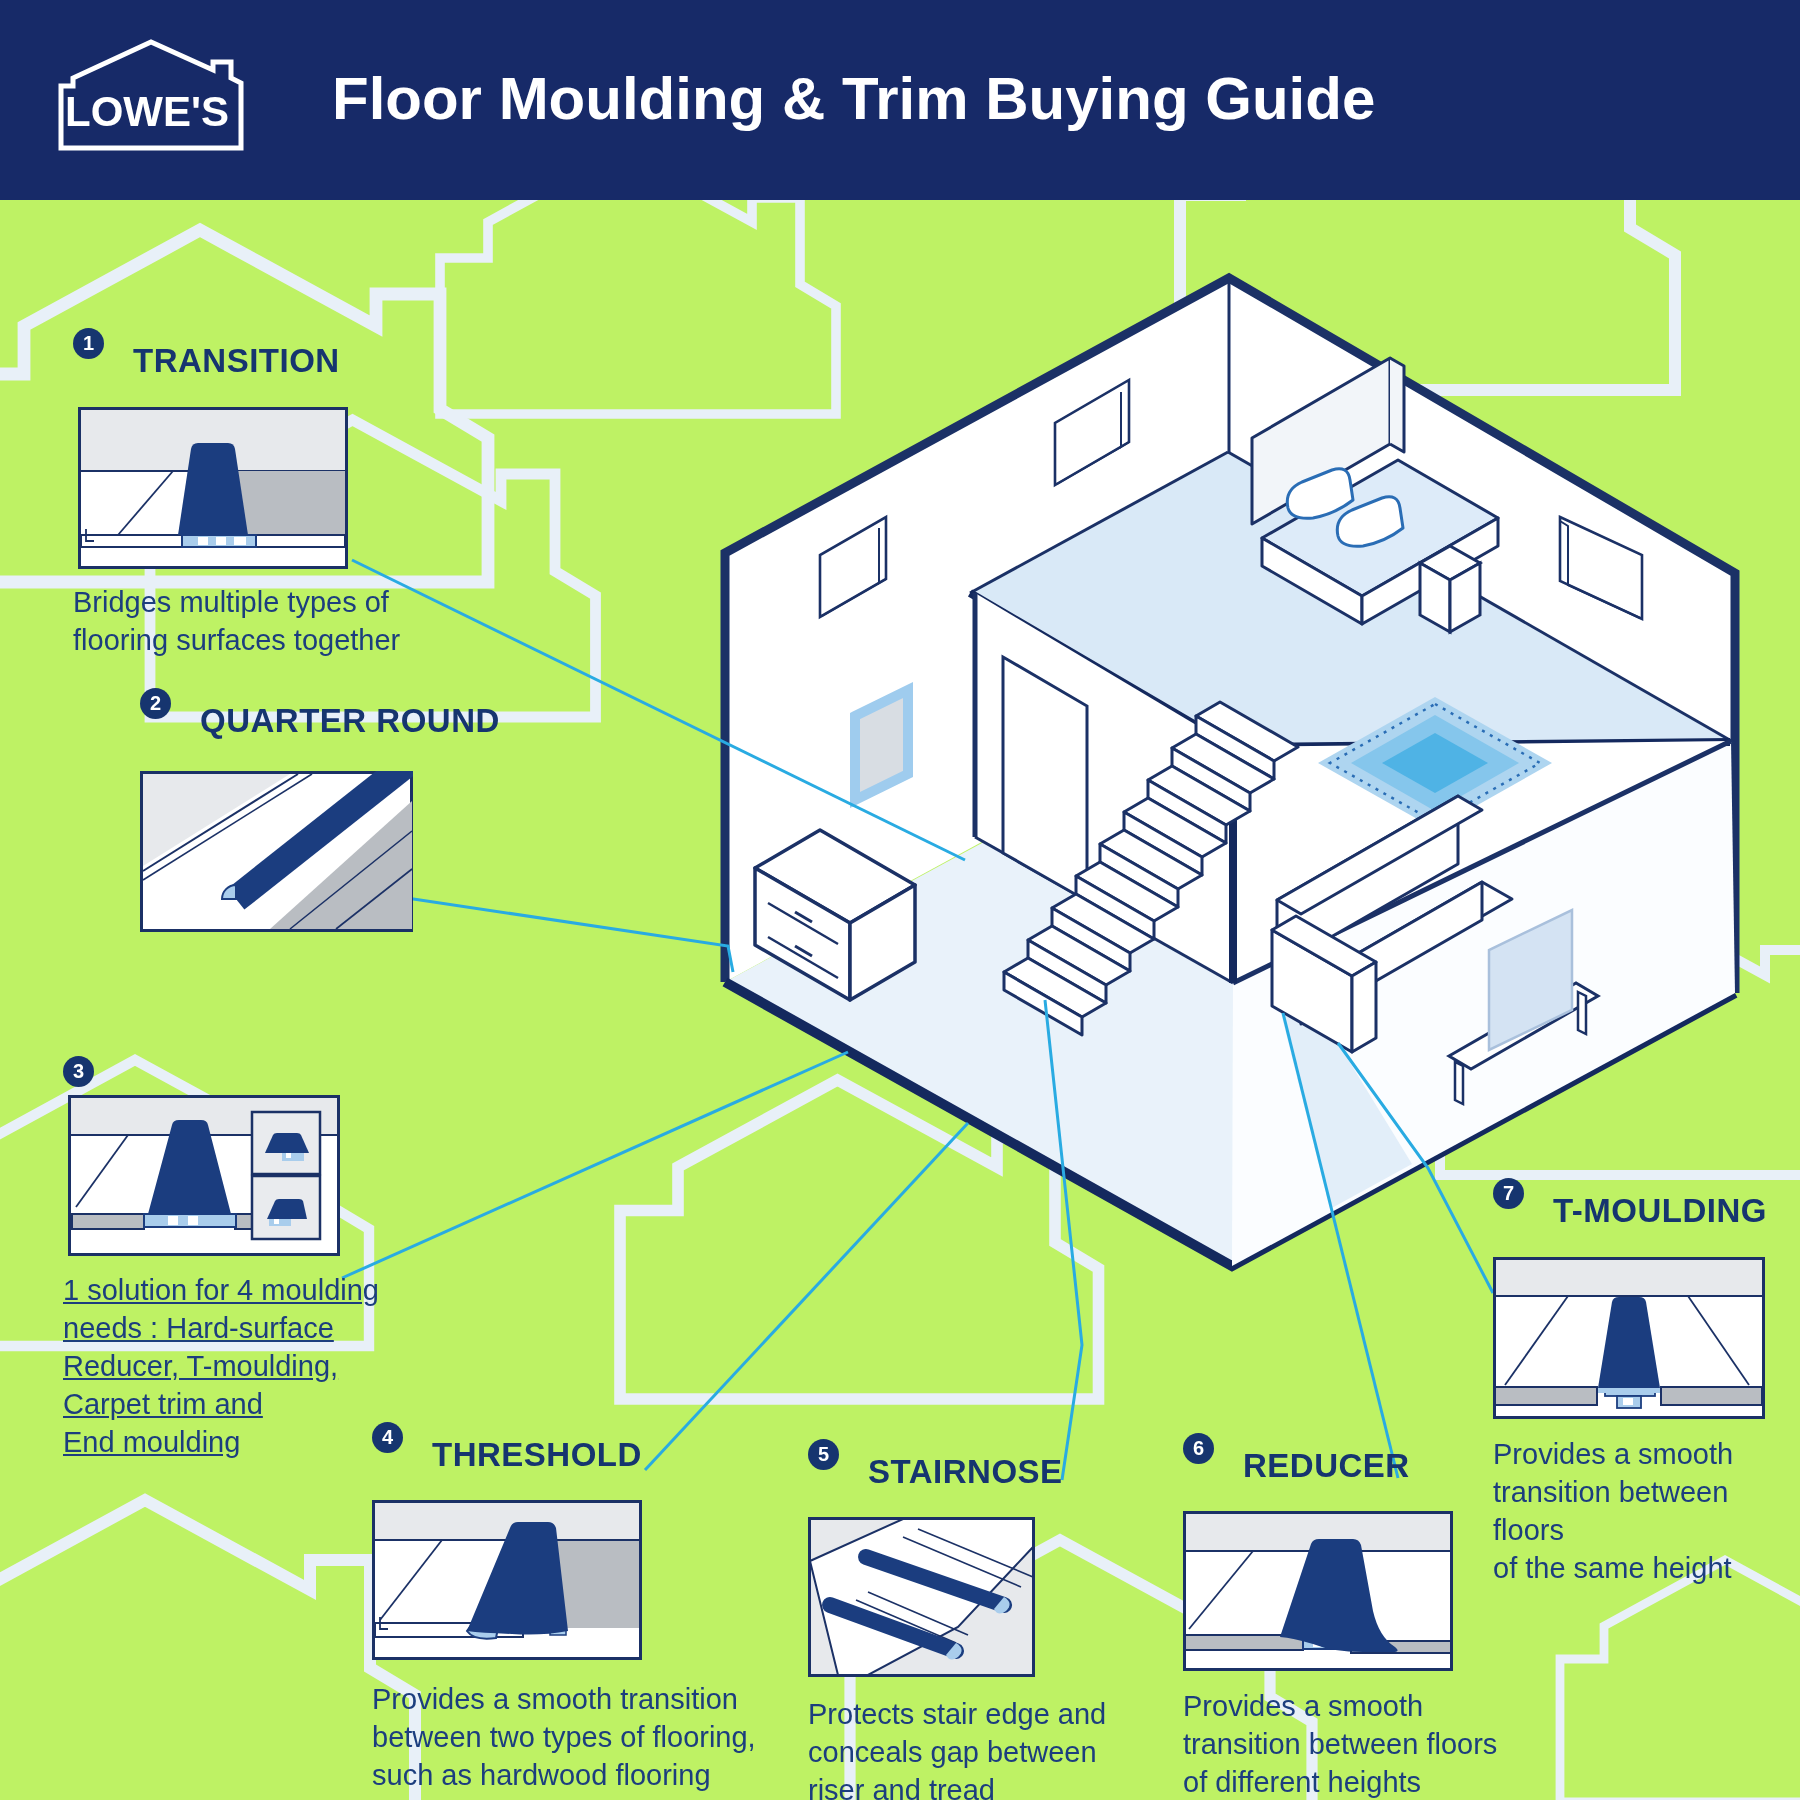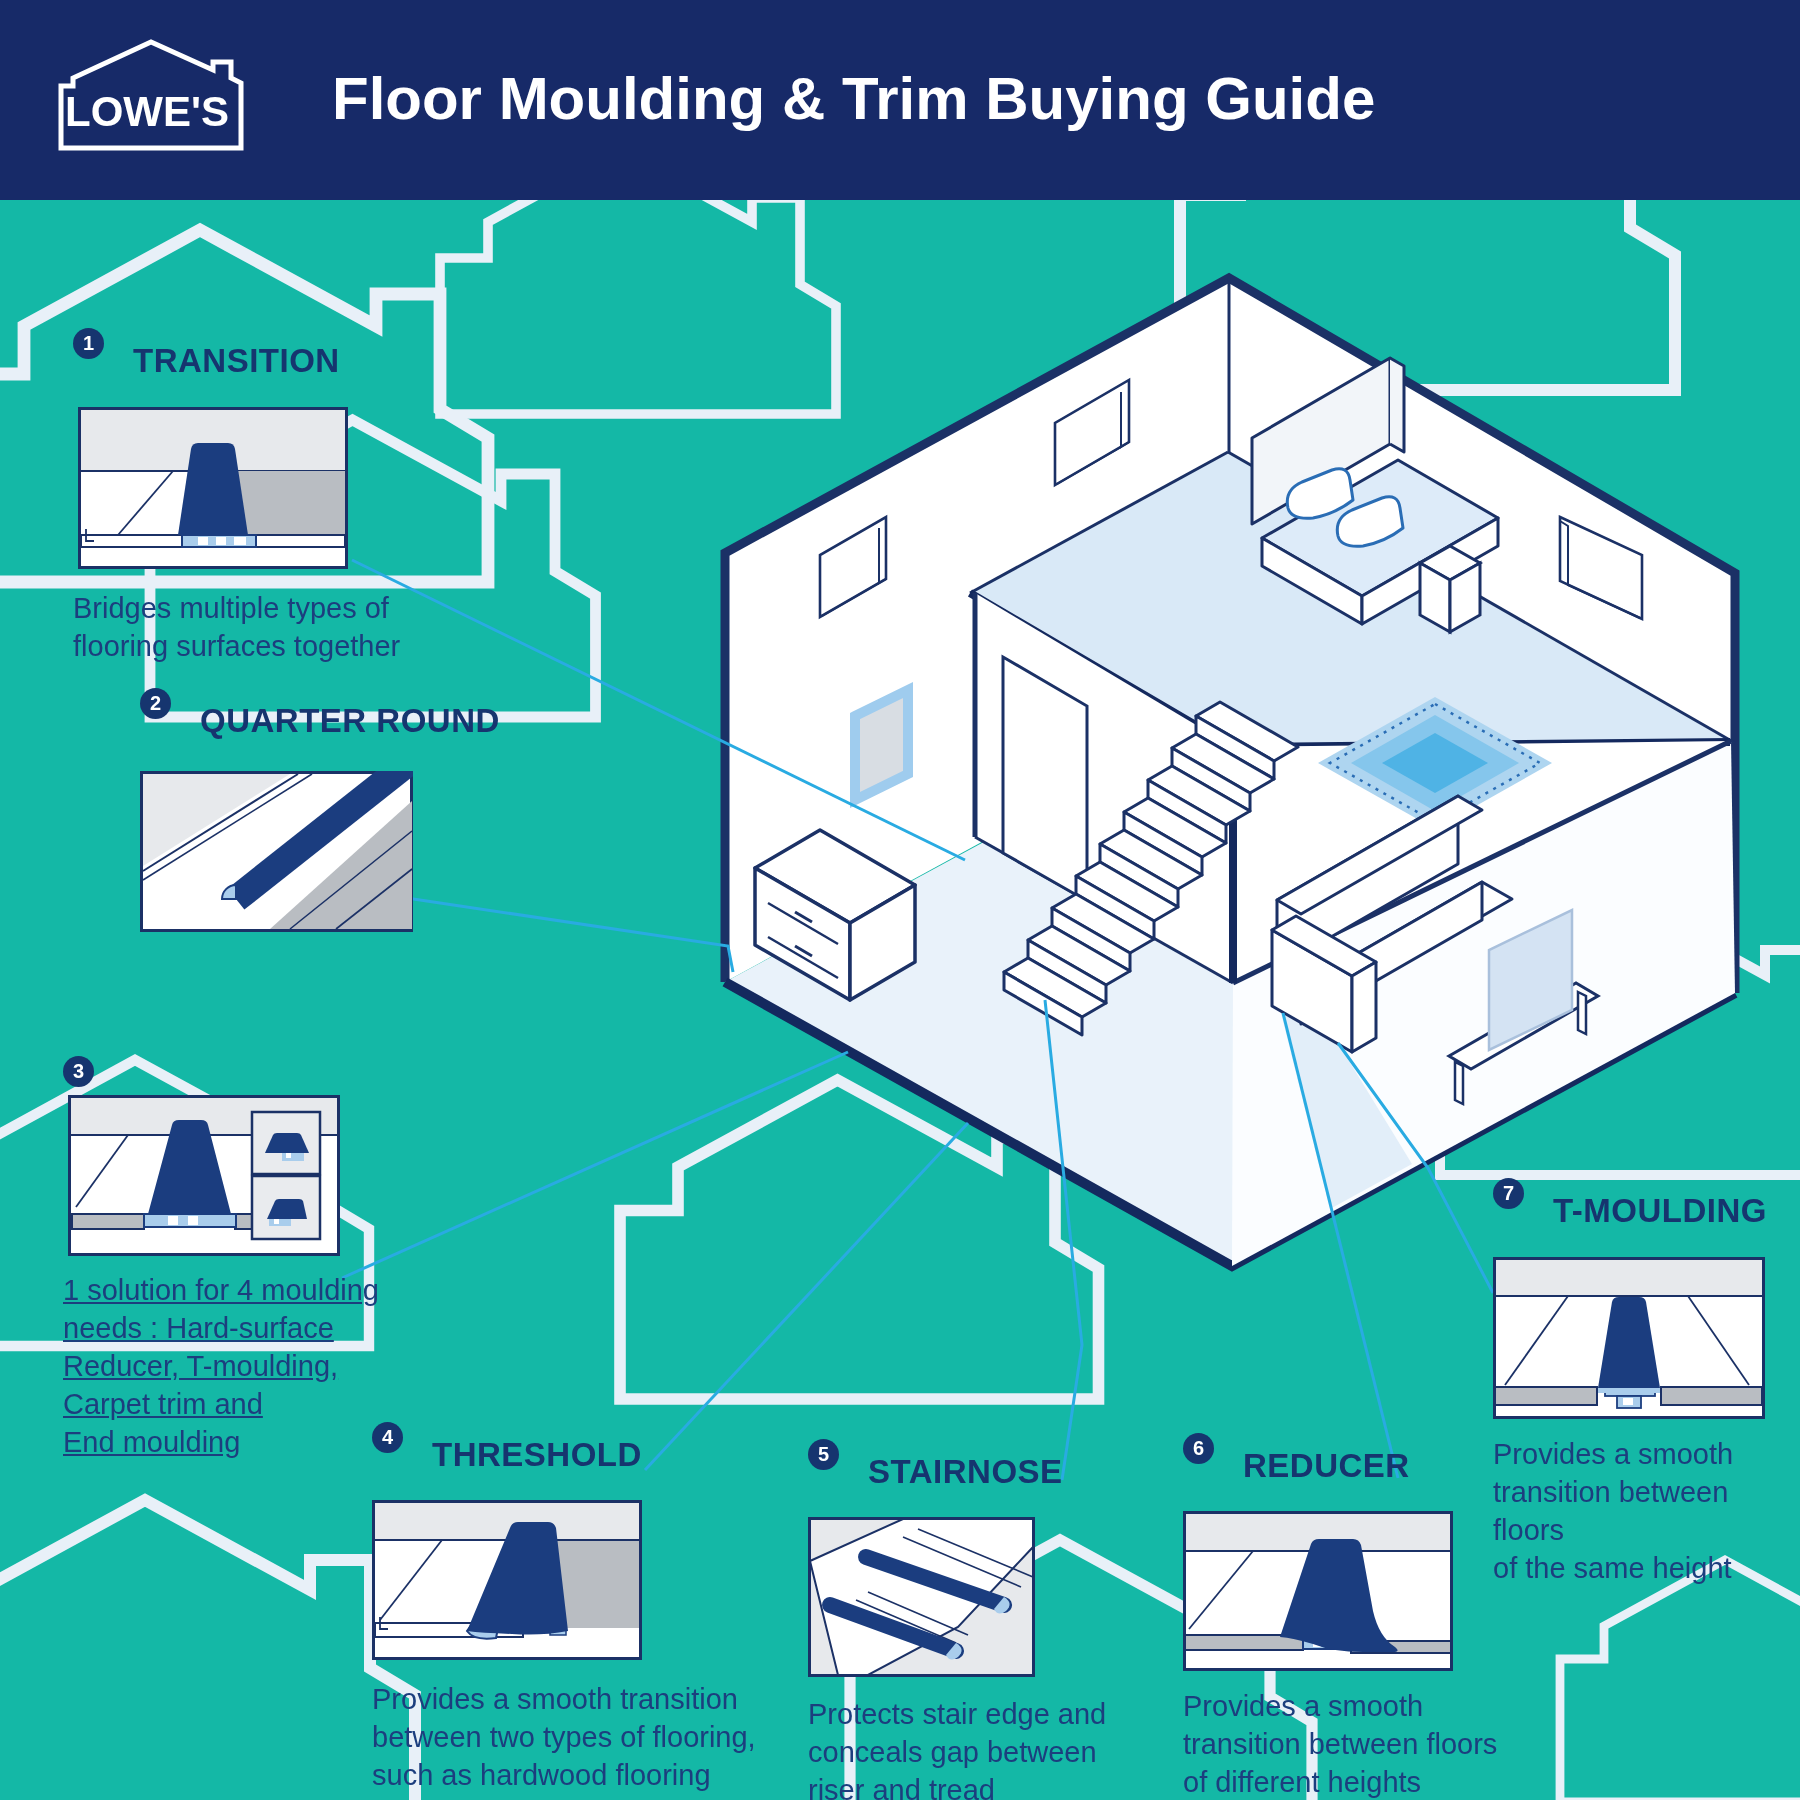--- a/index.html
+++ b/index.html
@@ -1,16 +1,16 @@
 <!DOCTYPE html>
 <html><head>
 <meta charset="utf-8">
 <style>
   html,body{margin:0;padding:0;}
-  #page{position:relative;width:1800px;height:1800px;background:#14b8a6;overflow:hidden;font-family:"Liberation Sans",sans-serif;}
+  #page{position:relative;width:1800px;height:1800px;background:#bef264;overflow:hidden;font-family:"Liberation Sans",sans-serif;}
   #bgpat,#house{position:absolute;left:0;top:0;}
   header{position:absolute;left:0;top:0;width:1800px;height:200px;background:#172a68;}
   #logo{position:absolute;left:55px;top:36px;}
   #title{position:absolute;left:332px;top:64px;font-size:60px;font-weight:700;color:#ffffff;letter-spacing:0px;}
   .callout{position:absolute;}
   .head{display:flex;align-items:flex-start;gap:13px;}
   .badge{flex:0 0 auto;width:31px;height:31px;border-radius:50%;background:#16356f;color:#fff;font-size:20px;font-weight:700;display:flex;align-items:center;justify-content:center;margin-top:2px;}
   .head h2{margin:16px;font-size:33px;font-weight:700;color:#16356f;letter-spacing:0.5px;white-space:pre-line;line-height:1.18;}
   .callout p{margin:0;font-size:29px;line-height:38px;color:#1c3e7e;white-space:pre-line;}
   .illus{display:block;}
@@ -188,21 +188,21 @@
     <line x1="95" y1="64" x2="40" y2="128" stroke="#1b3166" stroke-width="1.8"></line>
     <rect x="156" y="64" width="111" height="64" fill="#b9bdc2"></rect>
     <rect x="3" y="128" width="264" height="12" fill="#ffffff" stroke="#1b3166" stroke-width="2"></rect>
     <polyline points="8,122 8,134 16,134" fill="none" stroke="#1b3166" stroke-width="1.8"></polyline>
     <rect x="104" y="128" width="74" height="12" fill="#a9cdec" stroke="#1b3d7f" stroke-width="2"></rect>
     <rect x="120" y="130" width="10" height="8" fill="#ffffff"></rect>
     <rect x="138" y="130" width="10" height="8" fill="#ffffff"></rect>
     <rect x="156" y="130" width="12" height="8" fill="#ffffff"></rect>
     <path d="M100,128 L113,42 Q114,36 120,36 L150,36 Q156,36 157,42 L170,128 Z" fill="#1b3d7f"></path>
   </svg>
-  <p style="margin-top:20px;">Bridges multiple types of
+  <p style="margin-top:14px;">Bridges multiple types of
 flooring surfaces together</p>
 </div>
 
 <div class="callout" style="left:140px;top:686px;">
   <div class="head">
         <span class="badge">2</span>
         <h2>QUARTER ROUND</h2>
       </div>
   <svg class="illus" width="273" height="161" viewBox="0 0 273 161" style="margin-top:14px;">
     <rect x="1.5" y="1.5" width="270" height="158" fill="#ffffff" stroke="#1b3166" stroke-width="3"></rect>

